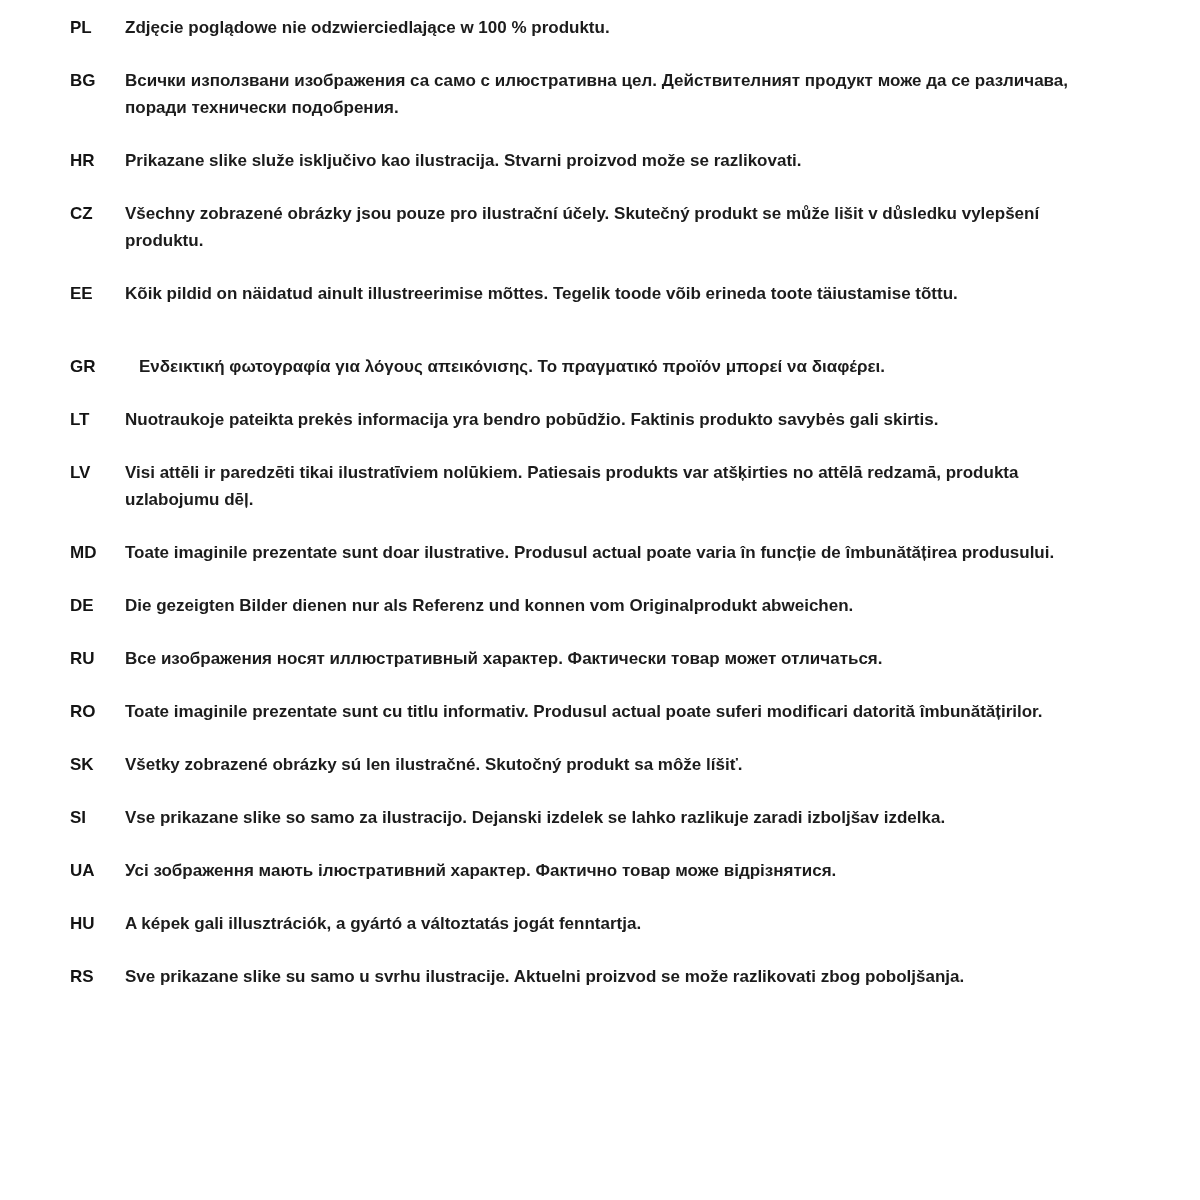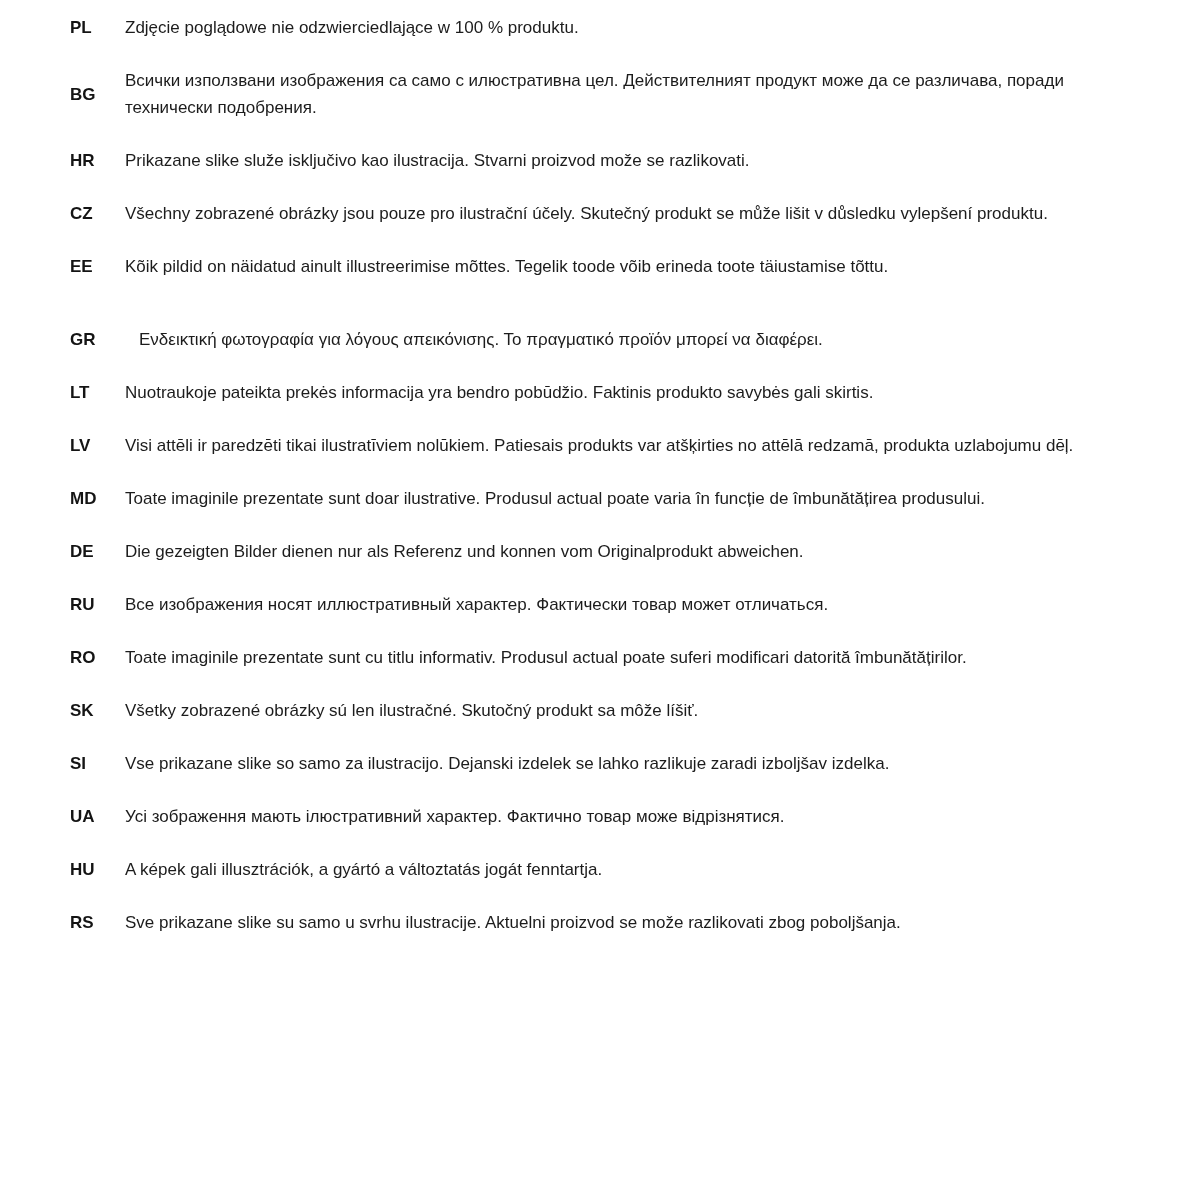--- a/index.html
+++ b/index.html
@@ -12,38 +12,38 @@
     height: 1200px;
     box-sizing: border-box;
     background: #ffffff;
     padding: 14px 70px 20px 70px;
     font-family: "Liberation Sans", sans-serif;
     color: #1c1c1c;
     overflow: hidden;
   }
   .row {
     display: flex;
-    align-items: center;
+    align-items: flex-start;
     margin-bottom: 26px;
     font-size: 17px;
     line-height: 27px;
   }
   .row.extra-gap {
     margin-top: 46px;
     gap: 14px;
   }
   .code {
     flex: 0 0 55px;
     font-weight: 700;
     color: #141414;
   }
   .text {
     flex: 1 1 auto;
     max-width: 990px;
-    font-weight: 400;
+    font-weight: 700;
     color: #1c1c1c;
   }
 </style>
 </head>
 <body>
 
 <div class="page">
   <div id="rows">
   <div class="row">
     <span class="code">PL</span>

